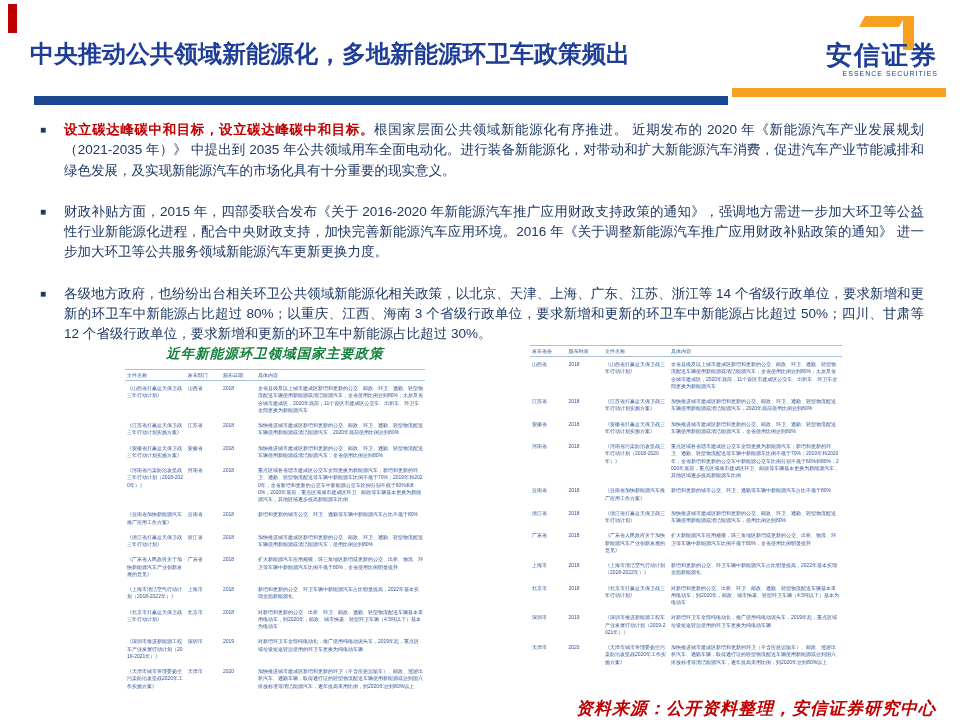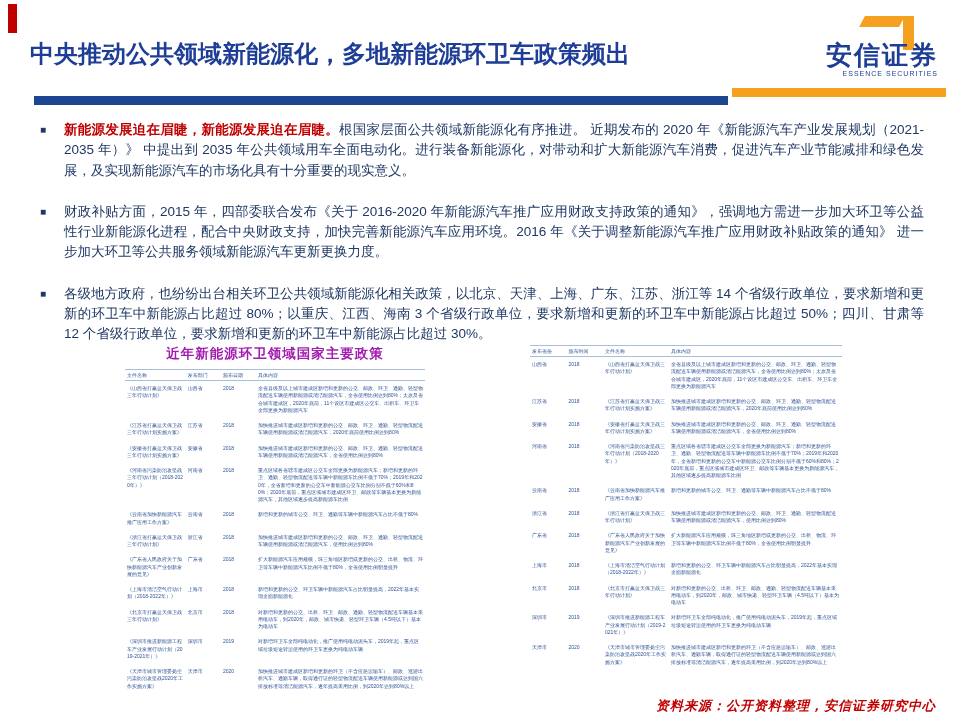--- a/index.html
+++ b/index.html
@@ -24,35 +24,35 @@
   
   .bullets{position:absolute;left:40px;top:120px;width:884px;}
   .bullet{display:flex;margin-bottom:21px;}
   .bullet .marker{flex:0 0 24px;color:#1f3864;font-size:10px;line-height:20px;}
   .bullet .btext{font-size:13.5px;line-height:1.5;color:#1f3864;text-align:justify;}
   .bullet .lead{color:#c00000;font-weight:bold;}
   
   .ptable{position:absolute;top:345px;}
   .ptable.left{left:125px;width:300px;}
   .ptable.right{left:530px;width:312px;}
-  .ptable .ttitle{font-size:13.5px;font-weight:bold;color:#a21caf;text-align:center;margin-bottom:6px;
-    font-family:"Liberation Serif","DejaVu Serif",serif;letter-spacing:1px;}
+  .ptable .ttitle{font-size:13.5px;font-weight:bold;color:#15803d;text-align:center;margin-bottom:6px;
+    font-family:"Liberation Serif","DejaVu Serif",serif;letter-spacing:1px;font-style:italic;}
   table.policy{width:100%;border-collapse:collapse;table-layout:fixed;}
   table.policy thead th{
     font-size:5px;font-weight:normal;color:#2e5496;text-align:left;
     border-top:1px solid #a9bfd9;border-bottom:1px solid #a9bfd9;
     padding:2px 2px;white-space:nowrap;overflow:hidden;
   }
   table.policy td{
     font-size:5px;color:#2e5496;vertical-align:top;text-align:left;
     padding:4px 2px 4px 2px;line-height:1.45;word-break:break-all;
   }
   
   .footer{
-    position:absolute;right:24px;top:697px;font-size:13px;color:#c00000;
+    position:absolute;right:24px;top:697px;font-size:17px;color:#c00000;
     font-style:italic;font-weight:bold;letter-spacing:1px;white-space:nowrap;
     font-family:"Liberation Serif","DejaVu Serif",serif;
   }
 </style>
 </head>
 <body>
 
 <div class="red-accent"></div>
 
 <div class="logo">
@@ -64,21 +64,21 @@
   <div class="logo-sub">ESSENCE SECURITIES</div>
 </div>
 
 <div class="page-title">中央推动公共领域新能源化，多地新能源环卫车政策频出</div>
 <div class="rule-blue"></div>
 <div class="rule-orange"></div>
 
 <div class="bullets">
   <div class="bullet">
     <span class="marker">■</span>
-    <span class="btext"><b class="lead">新能源发展迫在眉睫，新能源发展迫在眉睫。</b><span>根国家层面公共领域新能源化有序推进。 近期发布的 2020 年《新能源汽车产业发展规划（2021-2035 年）》 中提出到 2035 年公共领域用车全面电动化。进行装备新能源化，对带动和扩大新能源汽车消费，促进汽车产业节能减排和绿色发展，及实现新能源汽车的市场化具有十分重要的现实意义。</span></span>
+    <span class="btext"><b class="lead">设立碳达峰碳中和目标，设立碳达峰碳中和目标。</b><span>根国家层面公共领域新能源化有序推进。 近期发布的 2020 年《新能源汽车产业发展规划（2021-2035 年）》 中提出到 2035 年公共领域用车全面电动化。进行装备新能源化，对带动和扩大新能源汽车消费，促进汽车产业节能减排和绿色发展，及实现新能源汽车的市场化具有十分重要的现实意义。</span></span>
   </div>
   <div class="bullet">
     <span class="marker">■</span>
     <span class="btext"><span>财政补贴方面，2015 年，四部委联合发布《关于 2016-2020 年新能源汽车推广应用财政支持政策的通知》，强调地方需进一步加大环卫等公益性行业新能源化进程，配合中央财政支持，加快完善新能源汽车应用环境。2016 年《关于调整新能源汽车推广应用财政补贴政策的通知》 进一步加大环卫等公共服务领域新能源汽车更新更换力度。</span></span>
   </div>
   <div class="bullet">
     <span class="marker">■</span>
     <span class="btext"><span>各级地方政府，也纷纷出台相关环卫公共领域新能源化相关政策，以北京、天津、上海、广东、江苏、浙江等 14 个省级行政单位，要求新增和更新的环卫车中新能源占比超过 80%；以重庆、江西、海南 3 个省级行政单位，要求新增和更新的环卫车中新能源占比超过 50%；四川、甘肃等 12 个省级行政单位，要求新增和更新的环卫车中新能源占比超过 30%。</span></span>
   </div>
 </div>

